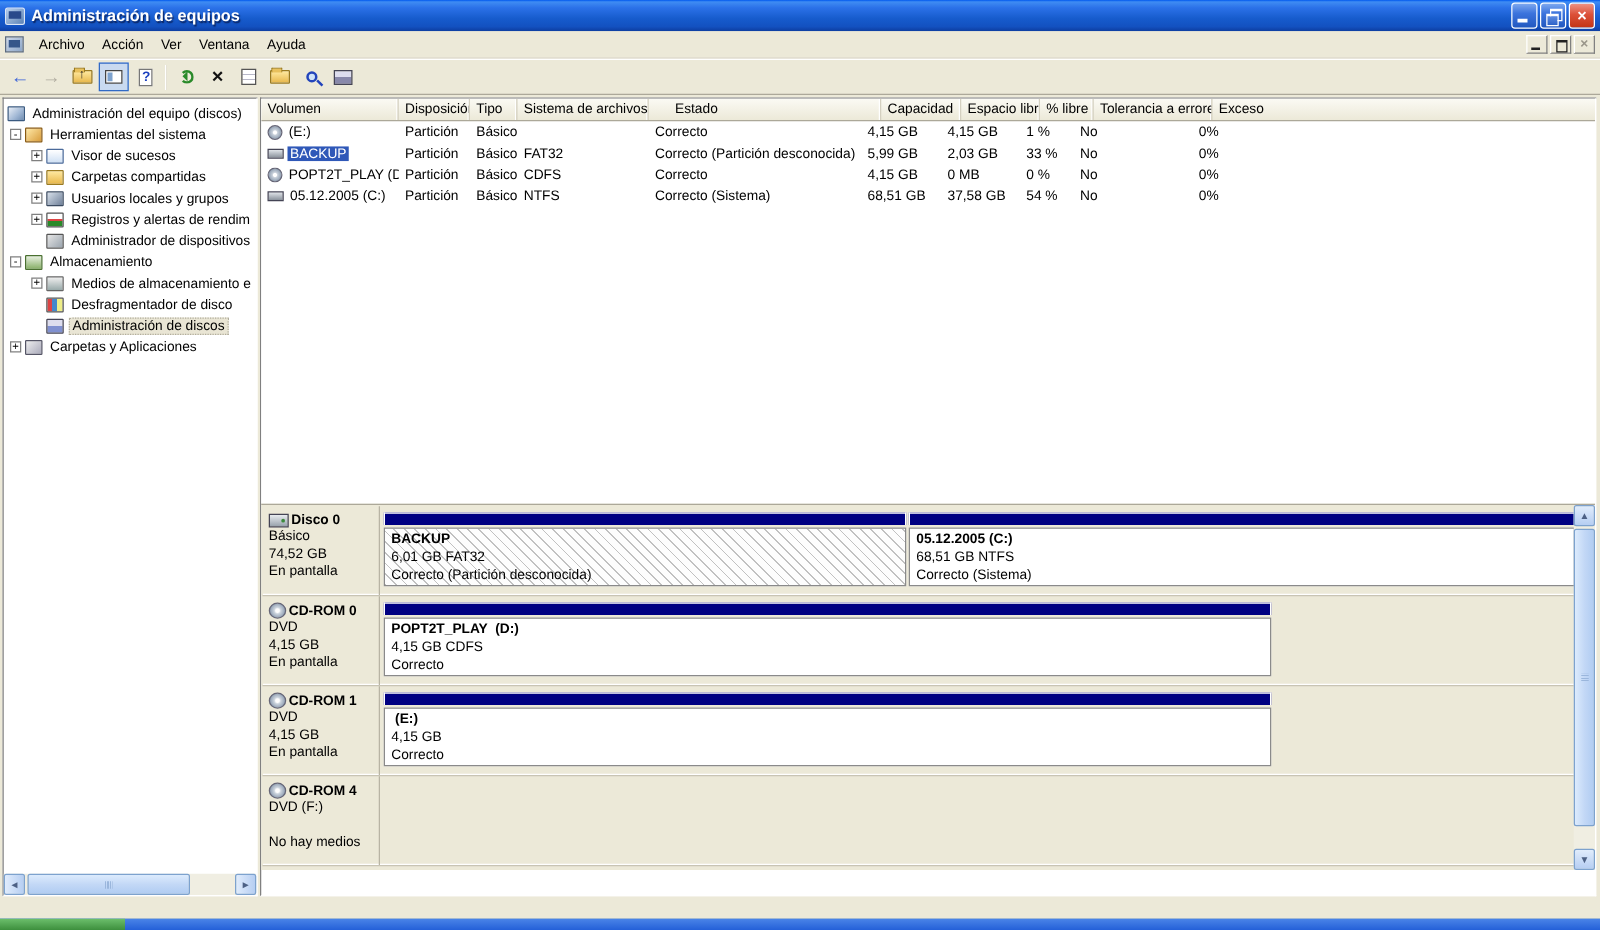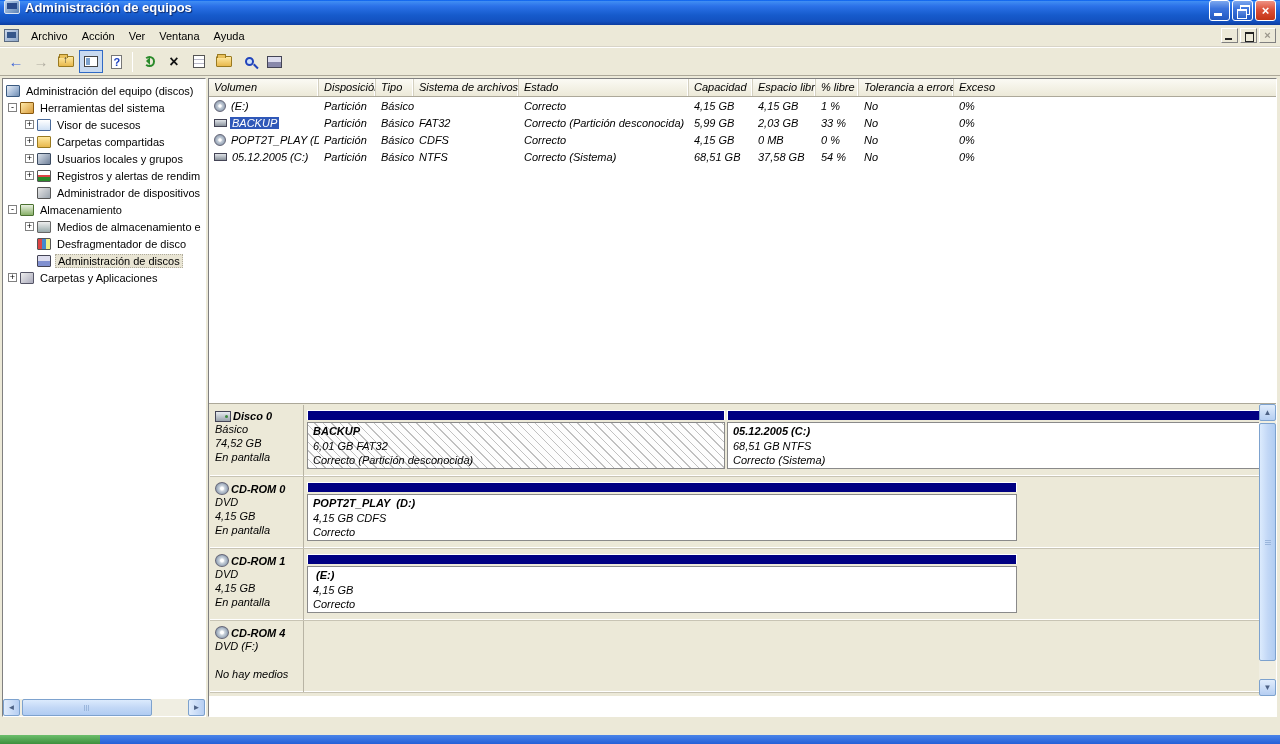--- a/index.html
+++ b/index.html
@@ -4,21 +4,21 @@
 <style>
   * { box-sizing: border-box; margin:0; padding:0; }
   html,body { width:1280px; height:744px; overflow:hidden; }
   body { font-family:"Liberation Sans", sans-serif; font-size:11px; color:#000; background:#3a6ea5; }
 
   .window { position:absolute; left:0; top:0; width:1280px; height:735px; background:#ece9d8; }
 
   
   .titlebar { position:absolute; left:0; top:0; width:100%; height:25px;
     background:linear-gradient(180deg,#0058ee 0%,#3f8cf3 6%,#2b71e8 25%,#165bcc 60%,#1351c0 85%,#0d3da0 100%);
-    display:flex; padding:0 4px; }
+    display:flex; align-items:center; padding:0 4px; }
   .title-icon { width:16px; height:14px; border:1px solid #dce6f4; background:linear-gradient(135deg,#bcd2ec,#5c82b4); border-radius:2px; margin-right:5px; position:relative; }
   .title-icon::after{content:""; position:absolute; left:2px; top:2px; right:2px; bottom:4px; background:#2a4a8a;}
   .title-text { color:#fff; font-weight:bold; font-size:13px; text-shadow:1px 1px 1px rgba(0,0,30,.6); flex:1; }
   .tb-btns { display:flex; gap:2px; }
   .wbtn { width:21px; height:21px; border-radius:3px; border:1px solid #fff;
     background:linear-gradient(180deg,#7da8ef 0%,#3c74dd 40%,#2258c0 100%);
     color:#fff; font-weight:bold; position:relative; cursor:default; }
   .wbtn.close { background:linear-gradient(180deg,#ee9284 0%,#dc5139 45%,#c33415 100%); font-size:13px; line-height:19px; text-align:center; }
   .wbtn.minimize::after{content:""; position:absolute; left:4px; bottom:4px; width:8px; height:3px; background:#fff;}
   .wbtn.restore::before{content:""; position:absolute; left:7px; top:4px; width:8px; height:7px; border:1px solid #fff; border-top-width:2px;}
@@ -76,21 +76,21 @@
   .icon-users-groups{background:linear-gradient(135deg,#d8e0ea,#70819a);border-color:#3a4a60}
   .icon-perf-logs{background:linear-gradient(180deg,#fff 0 40%,#d44 40% 60%,#2a8a2a 60%);border-color:#555}
   .icon-device-manager{background:linear-gradient(135deg,#e6e6e6,#9aa4ae);border-color:#555}
   .icon-storage{background:linear-gradient(180deg,#e8f0e0,#88b068);border-color:#4a7030}
   .icon-removable-storage{background:linear-gradient(180deg,#eee,#9aa);border-color:#666}
   .icon-defrag{background:linear-gradient(90deg,#d44 0 33%,#48c 33% 66%,#ee8 66%);border-color:#555}
   .icon-disk-management{background:linear-gradient(180deg,#dde 0 50%,#8090d0 50%);border-color:#445}
   .icon-services{background:linear-gradient(135deg,#eee,#aab);border-color:#556}
 
   .right-pane { position:absolute; left:208px; top:78px; width:1069px; height:639px; background:#fff;
-    border:1px solid; border-color:#808080 #fff #fff #808080;font-style:italic; }
+    border:1px solid; border-color:#808080 #fff #fff #808080; }
 
   
   .list-view { position:absolute; left:0; top:0; right:0; height:324px; background:#fff; overflow:hidden; }
   .list-header { display:flex; height:18px; background:linear-gradient(180deg,#fbfaf4,#ece9d8); border-bottom:1px solid #aca899; }
   .hcell { padding:2px 0 0 5px; border-right:1px solid #d4d0c0; box-shadow:inset -1px 0 #fff; white-space:nowrap; overflow:hidden; flex:none; }
   .lrow { display:flex; height:17px; align-items:center; }
   .lcell { padding-left:5px; white-space:nowrap; overflow:hidden; flex:none; }
   .vol-cell { display:flex; align-items:center; gap:3px; }
   .licon-cd { width:12px; height:12px; border-radius:50%; border:1px solid #667; flex:none;
     background:radial-gradient(circle at 50% 50%, #fff 0 18%, #c8d0da 30%, #93a2b4 70%, #707e90); }
@@ -271,21 +271,21 @@
   </div>
 
   <div class="right-pane">
 
     <div class="list-view">
       <div class="list-header" id="list-header">
           <span class="hcell" style="width: 110px;">Volumen</span>
           <span class="hcell" style="width: 57px;">Disposición</span>
           <span class="hcell" style="width: 38px;">Tipo</span>
           <span class="hcell" style="width: 105px;">Sistema de archivos</span>
-          <span class="hcell" style="width: 170px;">Estado</span>
+          <span class="hcell" style="width: 170px; margin-left: 16px;">Estado</span>
           <span class="hcell" style="width: 64px;">Capacidad</span>
           <span class="hcell" style="width: 63px;">Espacio libre</span>
           <span class="hcell" style="width: 43px;">% libre</span>
           <span class="hcell" style="width: 95px;">Tolerancia a errores</span>
           <span class="hcell" style="width: 376px;">Exceso</span>
         </div>
       <div id="list-rows">
           <div class="lrow">
             <span class="lcell vol-cell" style="width: 110px;">
               <span class="licon-cd"></span>

